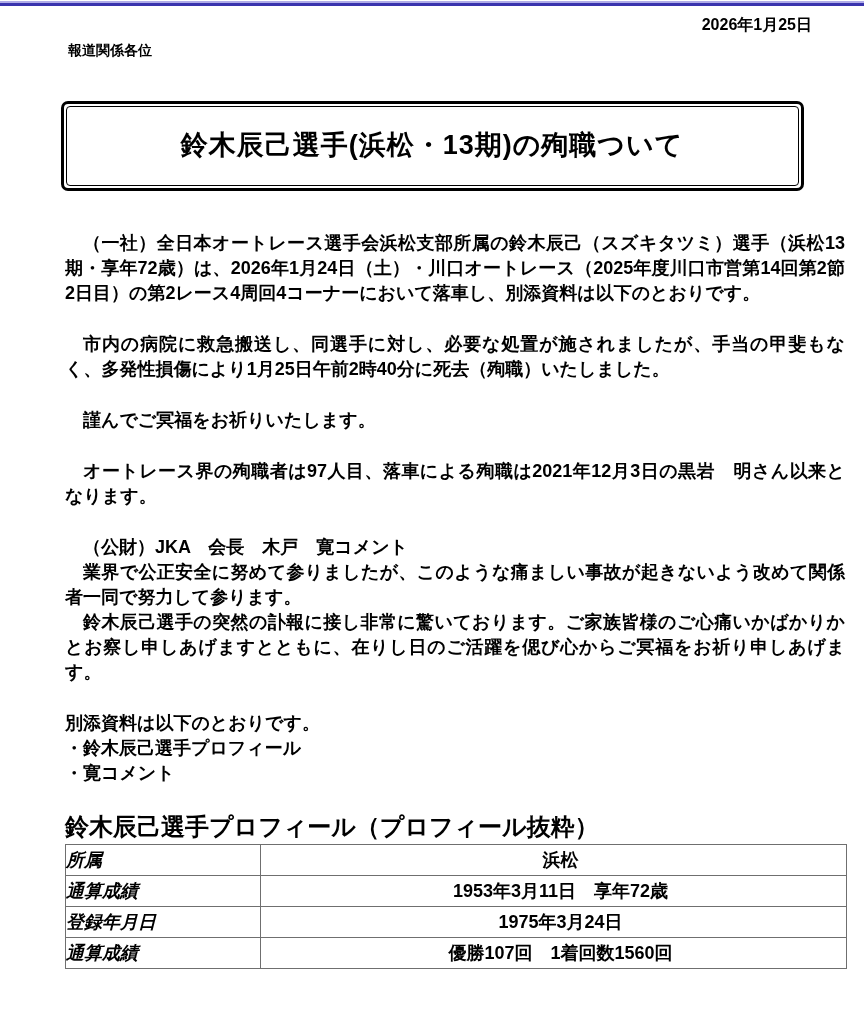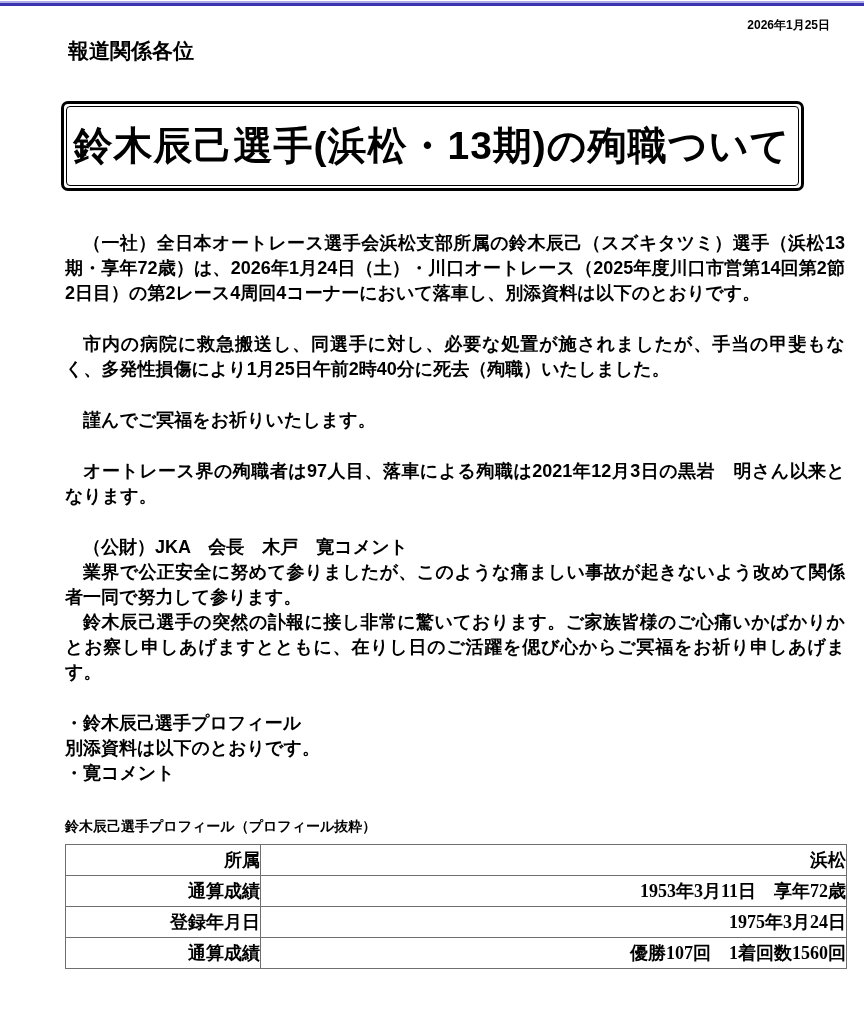--- a/index.html
+++ b/index.html
@@ -21,47 +21,47 @@
     position: absolute;
     top: 1px;
     left: 0;
     width: 100%;
     height: 5px;
     background: #3a34ae;
     border-top: 2px solid #b0ace8;
     box-sizing: border-box;
   }
   .date-line {
-    padding: 14px 34px 0 0;
+    padding: 14px 52px 0 0;
     text-align: right;
-    font-size: 12px;
+    font-size: 16px;
     line-height: 22px;
   }
   .recipient-line {
     margin: 3px 0 0 68px;
-    font-size: 21px;
+    font-size: 14px;
     line-height: 23px;
   }
   .title-box {
     margin: 39px auto 0 auto;
     width: 743px;
     box-sizing: border-box;
     border: 3px solid #000000;
     border-radius: 7px;
     padding: 2px;
     background: #ffffff;
   }
   .title-inner {
     border: 1px solid #000000;
     border-radius: 4px;
     text-align: center;
     padding: 19px 4px 20px 4px;
   }
   .title-text {
-    font-size: 39px;
+    font-size: 27px;
     letter-spacing: 1px;
     line-height: 39px;
   }
   .body-text {
     margin: 40px 19px 0 65px;
     font-size: 18px;
     line-height: 25px;
     text-align: justify;
   }
   .body-text p {
@@ -70,45 +70,45 @@
   }
   .tight p {
     margin: 0;
     text-indent: 1em;
   }
   .comment-block { margin-bottom: 26px; }
   .attachments-block { margin-bottom: 28px; }
   .attachments-block p { text-indent: 0; }
   .profile-heading {
     margin: 28px 0 5px 0;
-    font-size: 14px;
+    font-size: 24px;
     line-height: 25px;
     text-indent: 0;
   }
   table.profile {
     border-collapse: collapse;
     width: 782px;
     table-layout: fixed;
   }
   table.profile th, table.profile td {
     border: 1px solid #6f6f6f;
     height: 31px;
     font-size: 18px;
     font-weight: 700;
     box-sizing: border-box;
     padding: 0;
   }
   table.profile th {
     width: 195px;
-    text-align: right;
+    text-align: left;
+    font-style: italic;
   }
   table.profile td {
-    text-align: right;
+    text-align: center;
     padding-left: 14px;
-    font-family: Liberation Serif, serif;
   }
 </style>
 </head>
 <body>
 
 <div class="page">
 
   <div class="top-bar"></div>
 
   <div class="date-line">2026年1月25日</div>
@@ -131,22 +131,22 @@
 
     <p>オートレース界の殉職者は97人目、落車による殉職は2021年12月3日の黒岩　明さん以来となります。</p>
 
     <div class="tight comment-block">
       <p>（公財）JKA　会長　木戸　寛コメント</p>
       <p>業界で公正安全に努めて参りましたが、このような痛ましい事故が起きないよう改めて関係者一同で努力して参ります。</p>
       <p>鈴木辰己選手の突然の訃報に接し非常に驚いております。ご家族皆様のご心痛いかばかりかとお察し申しあげますとともに、在りし日のご活躍を偲び心からご冥福をお祈り申しあげます。</p>
     </div>
 
     <div class="tight attachments-block">
+      <p>別添資料は以下のとおりです。</p>
       <p>・鈴木辰己選手プロフィール</p>
-      <p>別添資料は以下のとおりです。</p>
       <p>・寛コメント</p>
     </div>
 
     <div class="profile-heading">鈴木辰己選手プロフィール（プロフィール抜粋）</div>
 
     <table class="profile">
       <tbody>
         <tr>
           <th>所属</th>
           <td>浜松</td>

